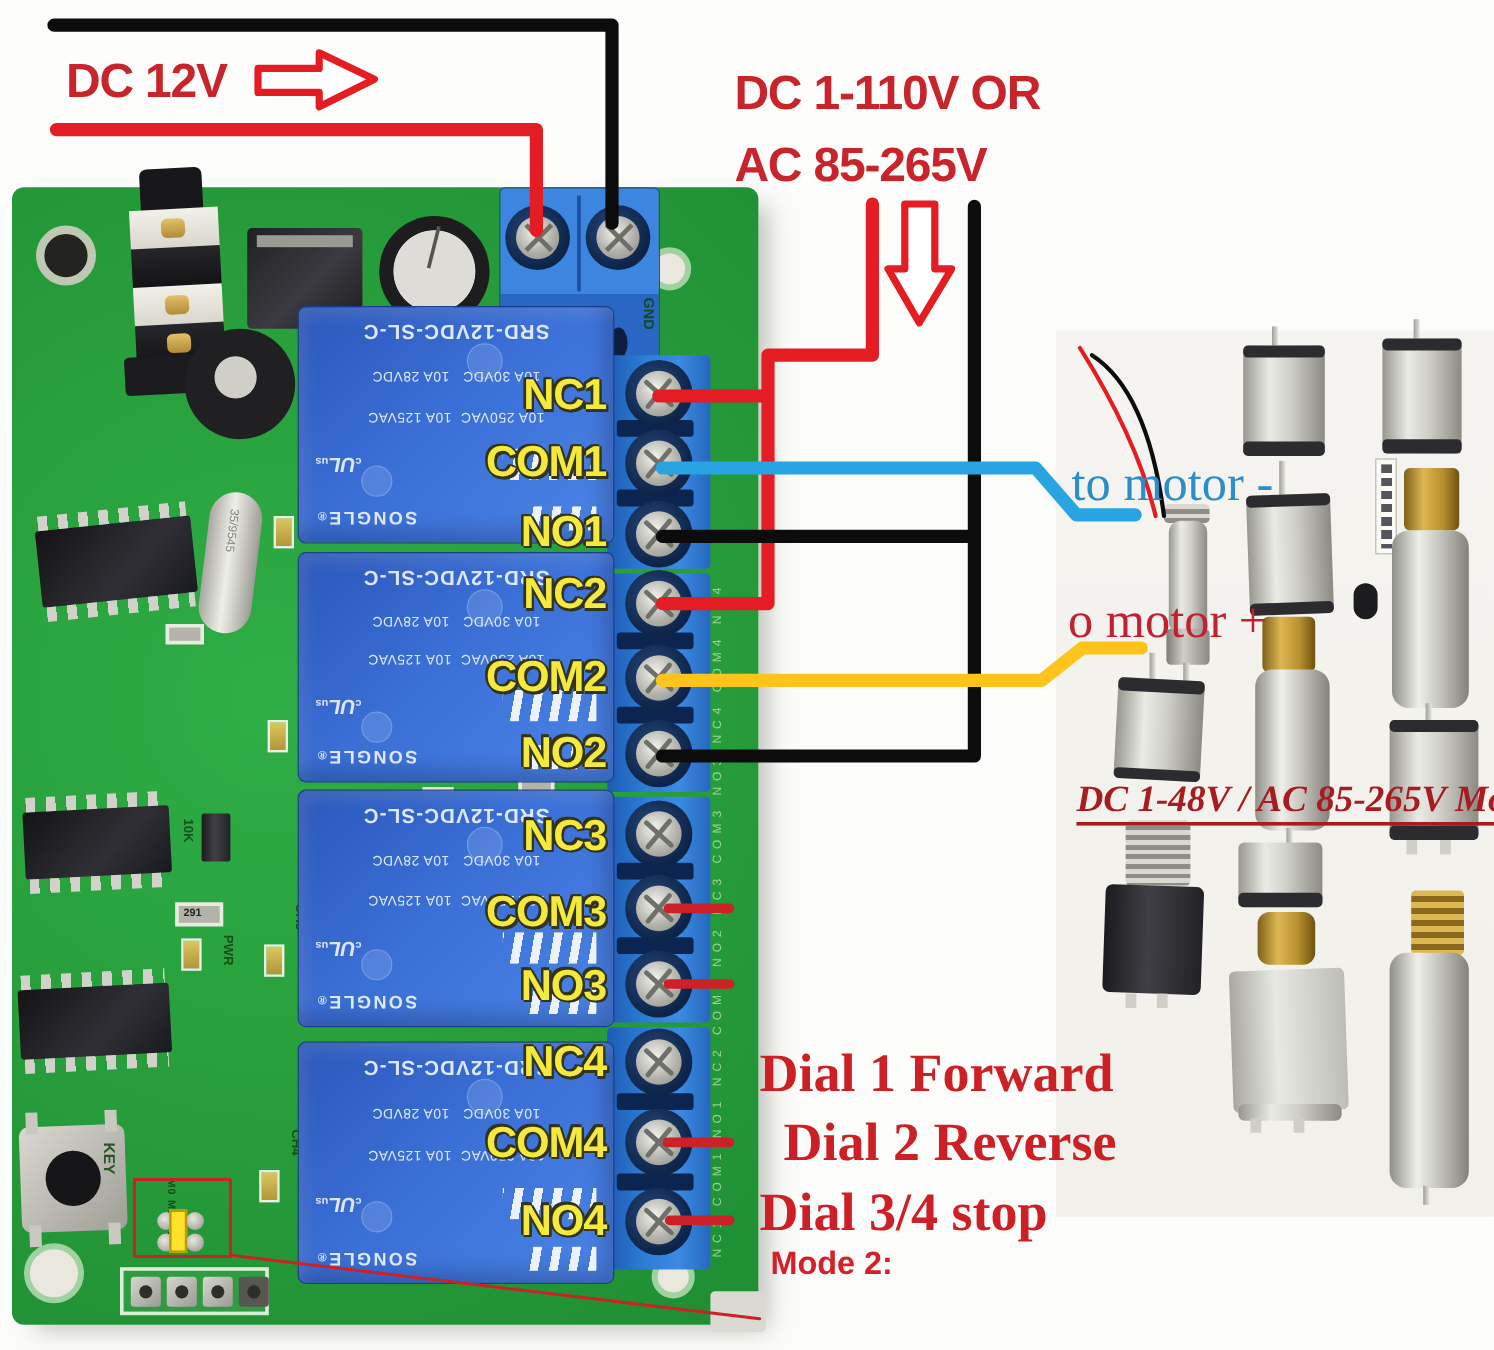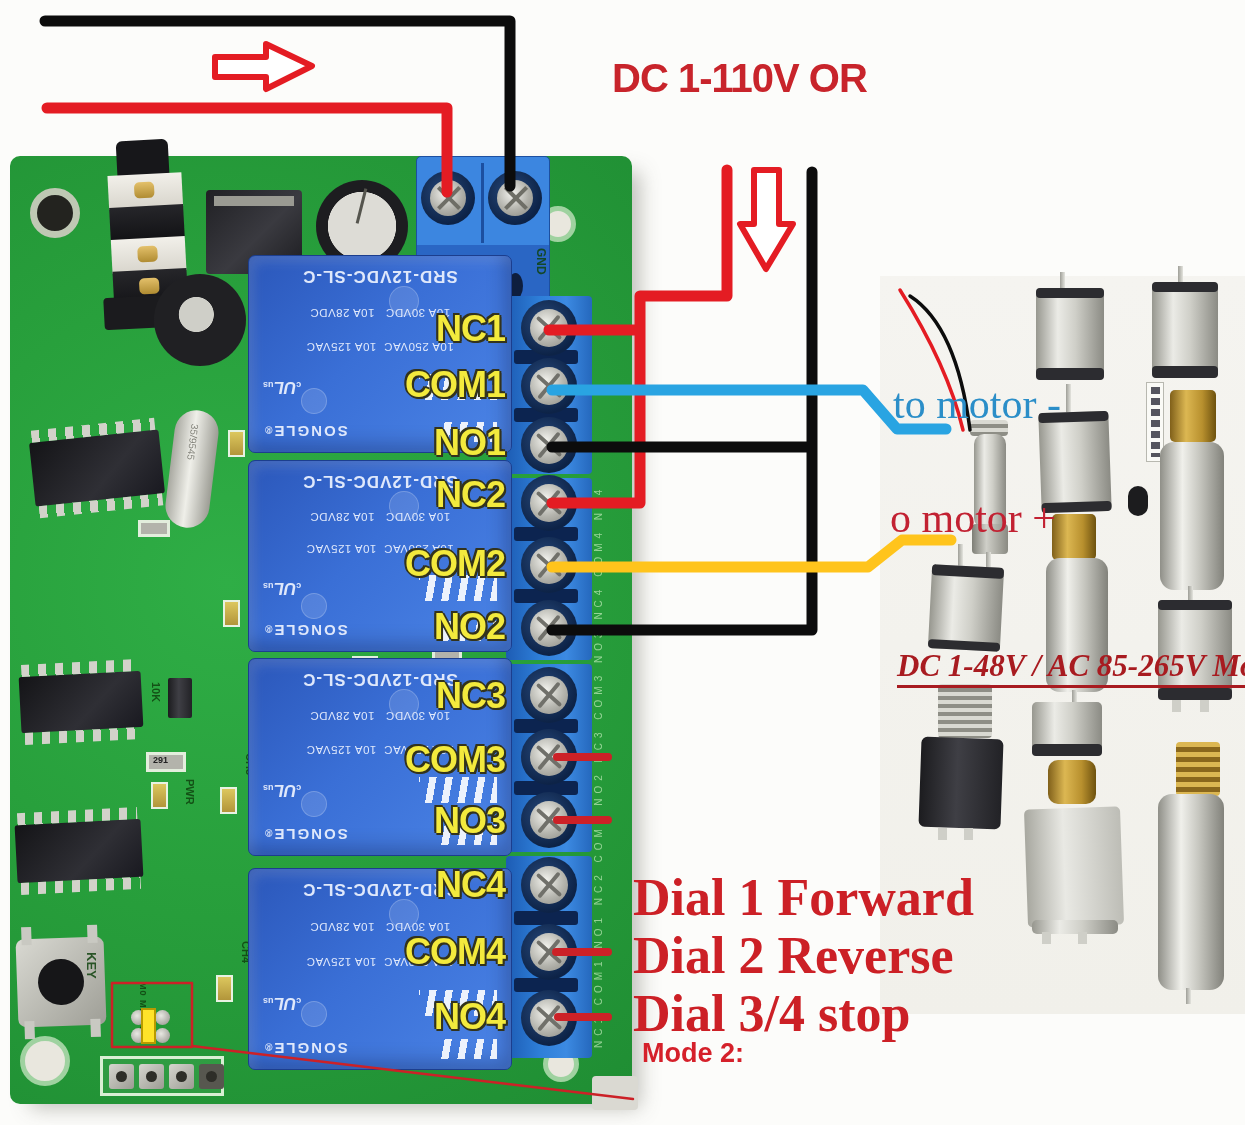--- a/index.html
+++ b/index.html
@@ -102,21 +102,21 @@
              color:rgba(222,250,210,.6);writing-mode:vertical-rl;transform:rotate(180deg);}
 
   .support{background:#dad9d2;border-radius:4px;}
 
   
   .tlabel{position:absolute;left:352px;width:153px;height:46px;line-height:46px;text-align:right;
           font-size:36px;font-weight:bold;color:#f3ea3d;letter-spacing:-1px;z-index:6;
           text-shadow:2px 0 0 #33331c,-2px 0 0 #33331c,0 2px 0 #33331c,0 -2px 0 #33331c,2px 2px 0 #33331c,-2px -2px 0 #33331c;}
   .ann-sans{font-weight:bold;color:#c8242b;font-size:40px;letter-spacing:-1px;z-index:6;}
   .dial{position:absolute;left:633px;font-family:"Liberation Serif",serif;font-weight:bold;
-        font-size:52px;color:#cc2026;z-index:6;white-space:nowrap;}
+        font-size:45px;color:#cc2026;z-index:6;white-space:nowrap;}
   .mode{font-weight:bold;color:#d5202a;z-index:6;}
   .serif-note{font-family:"Liberation Serif",serif;font-size:42px;z-index:6;white-space:nowrap;}
   .caption{font-family:"Liberation Serif",serif;font-weight:bold;font-style:italic;font-size:31px;
            color:#a81b20;border-bottom:3px solid #a81b20;padding-bottom:1px;z-index:6;white-space:nowrap;}
 
   
   .sil{background:linear-gradient(90deg,#97978f,#ebebe6 32%,#cfcfc8 58%,#8b8b84);border-radius:5px;}
   .can{background:linear-gradient(90deg,#8f8f88,#f0f0eb 35%,#c6c6bf 62%,#82827b);border-radius:14px;}
   .gold{background:linear-gradient(90deg,#80601a,#dcb752 35%,#b8902e 70%,#6e520f);border-radius:5px;}
   .dk{background:linear-gradient(90deg,#1c1c1f,#3f3f45 45%,#222226);border-radius:6px;}
@@ -349,21 +349,21 @@
       </div>
       <div class="abs silk vtext" style="left:252px;top:396px;font-size:11px;">CH1</div>
       <div class="abs led" style="left:228px;top:430px;"></div>
       <div class="abs silk vtext" style="left:247px;top:566px;font-size:11px;">CH2</div>
       <div class="abs led" style="left:223px;top:600px;"></div>
       <div class="abs silk vtext" style="left:244px;top:753px;font-size:11px;">CH3</div>
       <div class="abs led" style="left:220px;top:787px;"></div>
       <div class="abs silk vtext" style="left:240px;top:941px;font-size:11px;">CH4</div>
       <div class="abs led" style="left:216px;top:975px;"></div>
       <div class="dial" style="top:868px;">Dial 1 Forward</div>
-      <div class="dial" style="top:926px;">Dial 2 Reverse</div>
+      <div class="dial" style="top:926px;padding-left:20px;">Dial 2 Reverse</div>
       <div class="dial" style="top:984px;">Dial 3/4 stop</div>
     </div>
 
   <div class="abs ribbed" style="left:970px;top:420px;width:38px;height:16px;"></div>
   <div class="abs sil" style="left:974px;top:434px;width:32px;height:94px;border-radius:10px;"></div>
   <div class="abs sil" style="left:972px;top:524px;width:36px;height:30px;border-radius:4px;background:linear-gradient(90deg,#7e7e76,#cfcfc8 40%,#8a8a82);"></div>
   <div class="abs shaft" style="left:986px;top:552px;height:16px;"></div>
   <div class="abs shaft" style="left:958px;top:544px;height:26px;"></div>
   <div class="abs sil" style="left:930px;top:566px;width:72px;height:84px;transform:rotate(3deg);">
     <span class="capend" style="top:0;height:11px;"></span>
@@ -429,19 +429,21 @@
       <path d="M557 757 H608 M557 820 H608 M556 952 H608 M558 1017 H608" stroke-width="8" stroke="#cc2127"></path>
       <path d="M192 1046 L633 1099" stroke-width="2.5" stroke="#cc2127"></path>
       <rect x="112" y="983" width="80" height="64" stroke-width="2.5" stroke="#cc2127"></rect>
       <path d="M963 430 C950 375 922 325 900 290" stroke-width="3.5" stroke="#e41c23"></path>
       <path d="M970 430 C962 368 944 318 910 296" stroke-width="3.5" stroke="#0c0c0c"></path>
       <polygon points="215,57 266,57 266,44 312,66 266,89 266,77 215,77" fill="#ffffff" stroke-width="6" stroke="#e41c23"></polygon>
       <polygon points="754,170 779,170 779,224 793,224 766,269 740,224 754,224" fill="#ffffff" stroke-width="6" stroke="#e41c23"></polygon>
     </g>
   </svg>
 
+  <div class="abs ann-sans" style="left:55px;top:46px;">DC 12V</div>
   <div class="abs ann-sans" style="left:612px;top:56px;">DC 1-110V OR</div>
+  <div class="abs ann-sans" style="left:612px;top:116px;">AC 85-265V</div>
   <div class="abs serif-note" style="left:893px;top:380px;color:#2b8ec8;">to motor -</div>
   <div class="abs serif-note" style="left:890px;top:494px;color:#c22132;">o motor +</div>
   <div class="abs caption" style="left:897px;top:648px;">DC 1-48V / AC 85-265V Moto</div>
   <div class="abs mode" style="left:642px;top:1038px;font-size:27px;">Mode 2:</div>
 
 </div>
 
 </body></html>

